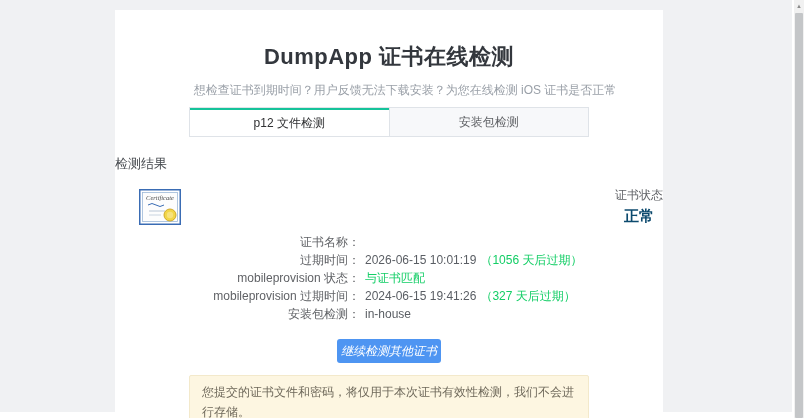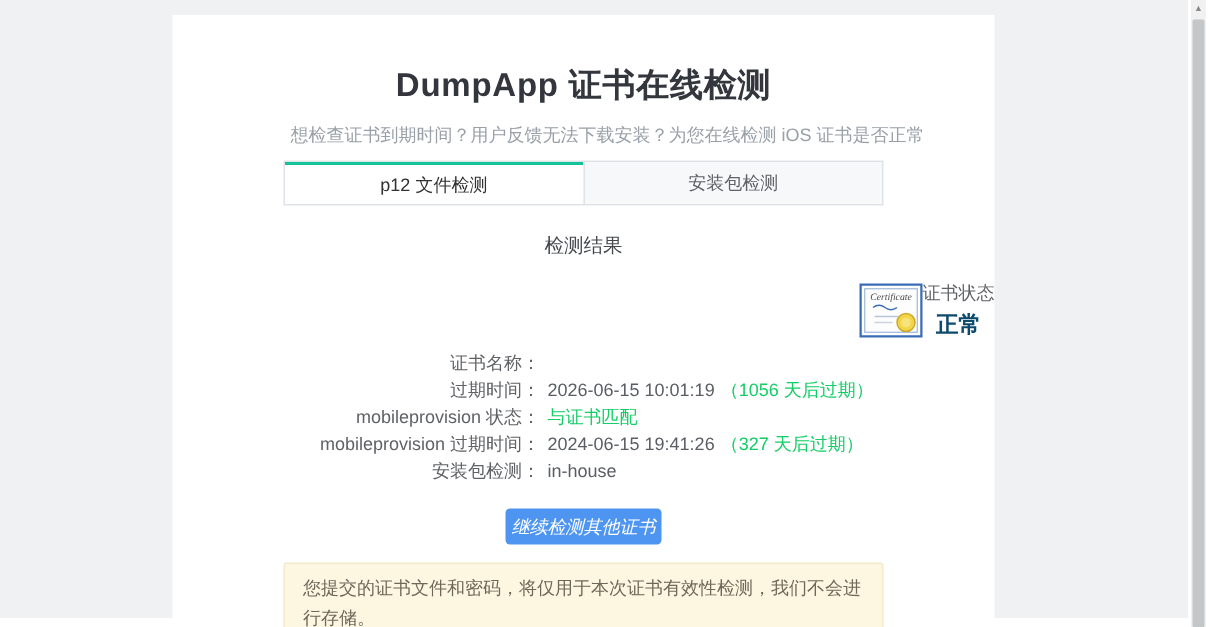--- a/index.html
+++ b/index.html
@@ -55,28 +55,28 @@
     border-top: 2px solid #15c39a;
     line-height: 26px;
     color: #303133;
   }
   .tab.inactive {
     background: #f7f8fa;
     border-left: 1px solid #dfe3e8;
   }
   .section-title {
     margin-top: 18px;
-    text-align: center;
+    text-align: left;
     font-size: 13px;
     color: #45494e;
   }
   .cert-block {
     margin-top: 14px;
     display: flex;
-    justify-content: flex-end;
+    justify-content: space-between;
     align-items: center;
     margin-left: 24px;
   }
   .cert-img { width: 42px; height: 36px; display: block; }
   .status-box { text-align: center; }
   .status-label { font-size: 12px; color: #606266; }
   .status-value {
     margin-top: 3px;
     font-size: 15px;
     font-weight: 700;

